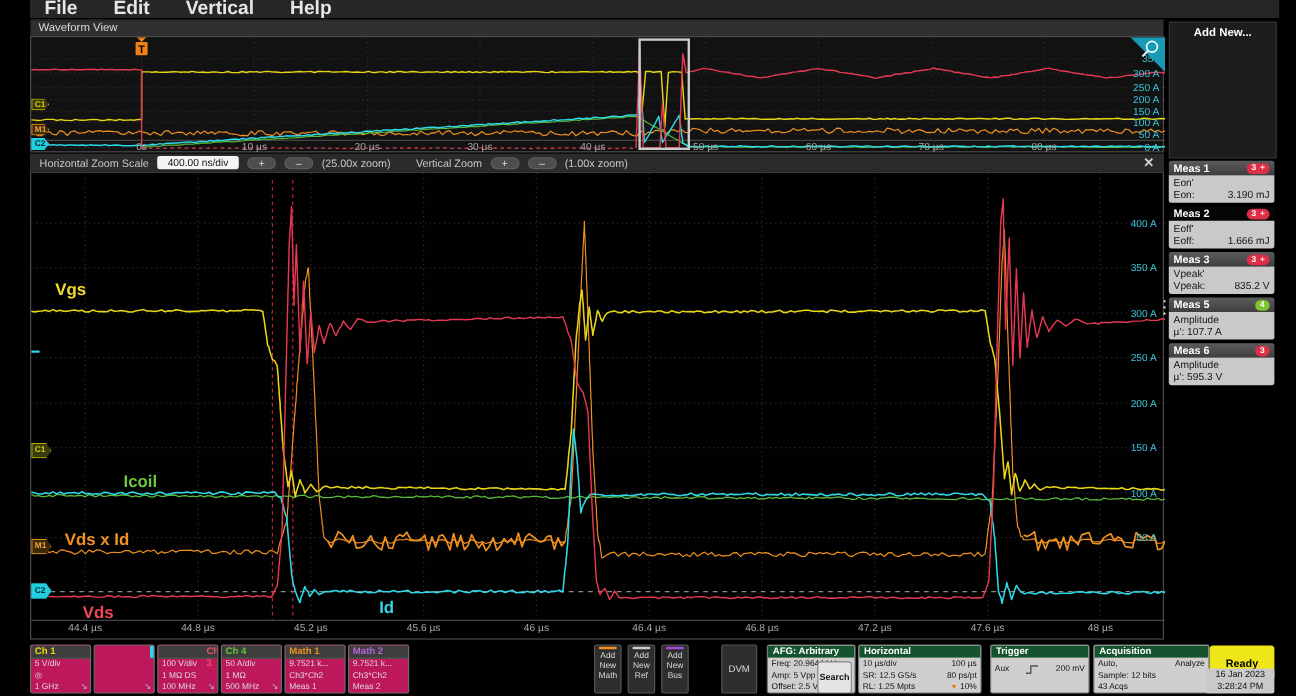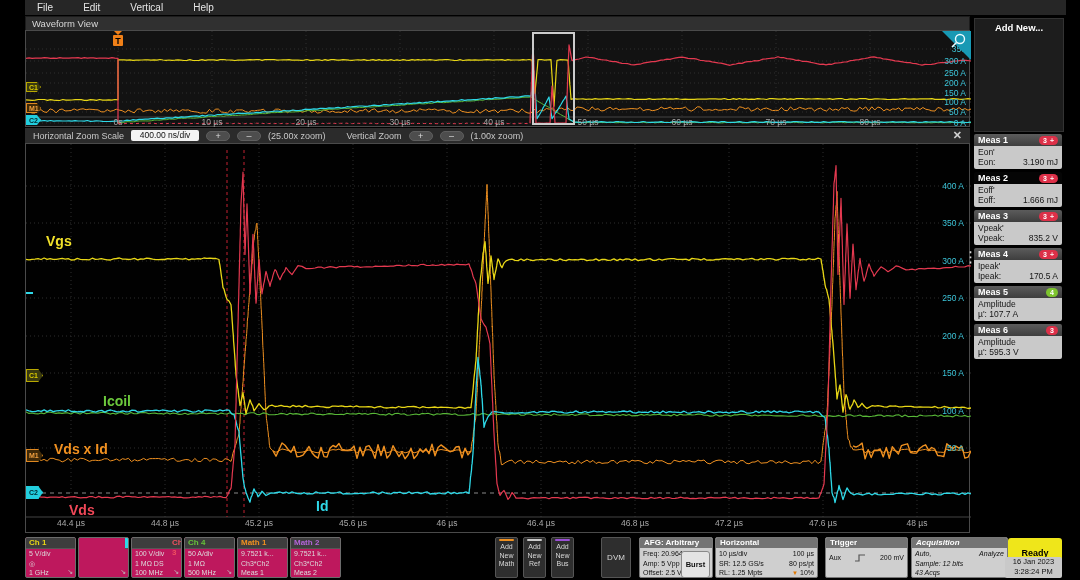--- a/index.html
+++ b/index.html
@@ -1,21 +1,21 @@
 <!DOCTYPE html>
 <html><head>
 <meta charset="utf-8">
 <style>
   html,body{margin:0;padding:0;background:#000;}
   #app{position:relative;width:1080px;height:580px;background:#000;overflow:hidden;
        font-family:"Liberation Sans",sans-serif;-webkit-font-smoothing:antialiased;}
   
   .menubar{position:absolute;left:25px;top:0;width:1041px;height:15px;background:#262626;
            display:flex;gap:30px;align-items:center;padding-left:12px;box-sizing:border-box;}
-  .menu-item{color:#e6e6e6;font-size:10px;font-weight:normal;cursor:default;}
+  .menu-item{color:#e6e6e6;font-size:16px;font-weight:bold;cursor:default;}
   .wv-header{position:absolute;left:25px;top:16px;width:945px;height:14px;background:#303030;
              color:#d8d8d8;font-size:9.5px;line-height:14px;padding-left:6px;box-sizing:border-box;
              border:1px solid #1c1c1c;border-bottom:none;}
   .overview{position:absolute;left:25px;top:30px;width:945px;height:97px;background:#121212;border:1px solid #4a4a4a;box-sizing:border-box;}
   .zoombar{position:absolute;left:25px;top:128px;width:945px;height:15px;background:#2b2b2b;
            display:flex;align-items:center;gap:7px;padding:0 8px;box-sizing:border-box;
            font-size:9px;color:#c8c8c8;}
   .zb-input{background:#f4f4f4;color:#111;border-radius:2px;width:68px;height:11px;
             font-size:8.5px;text-align:center;line-height:11px;}
   .zb-btn{width:24px;height:10px;background:#4d4d4d;border-radius:5px;color:#ddd;font-size:9px;
@@ -58,21 +58,21 @@
   .ch-row{padding-left:3px;line-height:9.5px;white-space:nowrap;}
   .ch-arrow{position:absolute;right:2px;bottom:1px;font-size:7px;color:#c0c0c0;}
   .an-badge{position:absolute;top:537px;width:23px;height:41px;background:#2e2e2e;border:1px solid #555;
             box-sizing:border-box;color:#d8d8d8;font-size:7px;text-align:center;line-height:8.5px;
             padding-top:5px;border-radius:2px;}
   .an-line{position:absolute;top:1px;left:3px;right:3px;height:2px;border-radius:1px;}
   .dvm{position:absolute;left:601px;top:537px;width:30px;height:41px;background:#2e2e2e;border:1px solid #555;
        border-radius:2px;box-sizing:border-box;color:#d8d8d8;font-size:8px;display:flex;align-items:center;justify-content:center;}
   .panel{position:absolute;top:537px;background:#cfcfcf;border:1px solid #777;border-radius:2px;
          box-sizing:border-box;height:41px;overflow:hidden;}
-  .panel-head{background:#737373;color:#fff;font-size:8px;font-weight:bold;padding:0 4px;height:10px;line-height:10px;}
+  .panel-head{background:#14532d;color:#fff;font-size:8px;font-weight:bold;padding:0 4px;height:10px;line-height:10px;}
   .panel-body{font-size:7px;color:#111;padding:1px 3px;}
   .p-row{display:flex;justify-content:space-between;line-height:9.5px;white-space:nowrap;}
   .burst{position:absolute;right:2px;top:13px;width:27px;height:25px;background:#e4e4e4;border:1px solid #8a8a8a;
          border-radius:3px;font-size:7.5px;font-weight:bold;color:#111;display:flex;align-items:center;justify-content:center;}
   .afg-rows{width:44px;}
   .ready{position:absolute;left:1008px;top:538px;width:54px;height:29px;background:#efe61a;border-radius:3px;
          color:#000;font-size:9px;font-weight:bold;display:flex;align-items:center;justify-content:center;}
   .datetime{position:absolute;left:1005px;top:557px;width:57px;height:21px;background:#c9c9c9;color:#111;
             font-size:7.5px;text-align:center;line-height:10px;border-radius:2px;}
   .tlvl{display:inline-block;vertical-align:middle;}
@@ -264,36 +264,20 @@
         <div class="meas-body">
           <div class="meas-row">Vpeak'</div>
           <div class="meas-row">
             <span>Vpeak:</span>
             <span>835.2 V</span>
           </div>
         </div>
       </div>
       <div class="meas-card">
         <div class="meas-head">
-          <span>Meas 4</span>
-          <span class="pill" style="background: rgb(221, 48, 72);">
-            <span class="count">3</span>
-            <span class="plus">+</span>
-          </span>
-        </div>
-        <div class="meas-body">
-          <div class="meas-row">Ipeak'</div>
-          <div class="meas-row">
-            <span>Ipeak:</span>
-            <span>170.5 A</span>
-          </div>
-        </div>
-      </div>
-      <div class="meas-card">
-        <div class="meas-head">
           <span>Meas 5</span>
           <span class="pill" style="background: rgb(125, 196, 46);">
             <span class="count">4</span>
           </span>
         </div>
         <div class="meas-body">
           <div class="meas-row">Amplitude</div>
           <div class="meas-row">
             <span>µ': 107.7 A</span>
           </div>
@@ -319,21 +303,21 @@
 
   <div class="dvm">DVM</div>
 
   <div class="panel" style="left:639px;width:74px;">
     <div class="panel-head">AFG: Arbitrary</div>
     <div class="panel-body afg-rows">
       <div class="p-row">Freq: 20.9644 kHz</div>
       <div class="p-row">Amp: 5 Vpp</div>
       <div class="p-row">Offset: 2.5 V</div>
     </div>
-    <div class="burst">Burst</div>
+    <div class="burst">Search</div>
   </div>
 
   <div class="panel" style="left:825px;width:83px;">
     <div class="panel-head">Trigger</div>
     <div class="panel-body">
       <div class="p-row" style="margin-top:4px;">
         <span>Aux</span>
         <svg class="tlvl" width="12" height="10" viewBox="0 0 12 10">
             <polyline points="1,8 5,8 5,2 11,2" fill="none" stroke="#555" stroke-width="1.2"></polyline>
           </svg>
@@ -353,21 +337,21 @@
           <span>SR: 12.5 GS/s</span>
           <span>80 ps/pt</span>
         </div>
       <div class="p-row">
           <span>RL: 1.25 Mpts</span>
           <span><span style="color:#e07800;font-size:6px;">▼</span> <span>10%</span></span>
         </div>
     </div>
   </div>
 
-  <div class="panel" style="left:911px;width:97px;font-style:italic;">
+  <div class="panel" style="left:911px;width:97px;">
     <div class="panel-head">Acquisition</div>
     <div class="panel-body">
       <div class="p-row">
           <span>Auto,</span>
           <span>Analyze</span>
         </div>
       <div class="p-row">Sample: 12 bits</div>
       <div class="p-row">43 Acqs</div>
     </div>
   </div>

